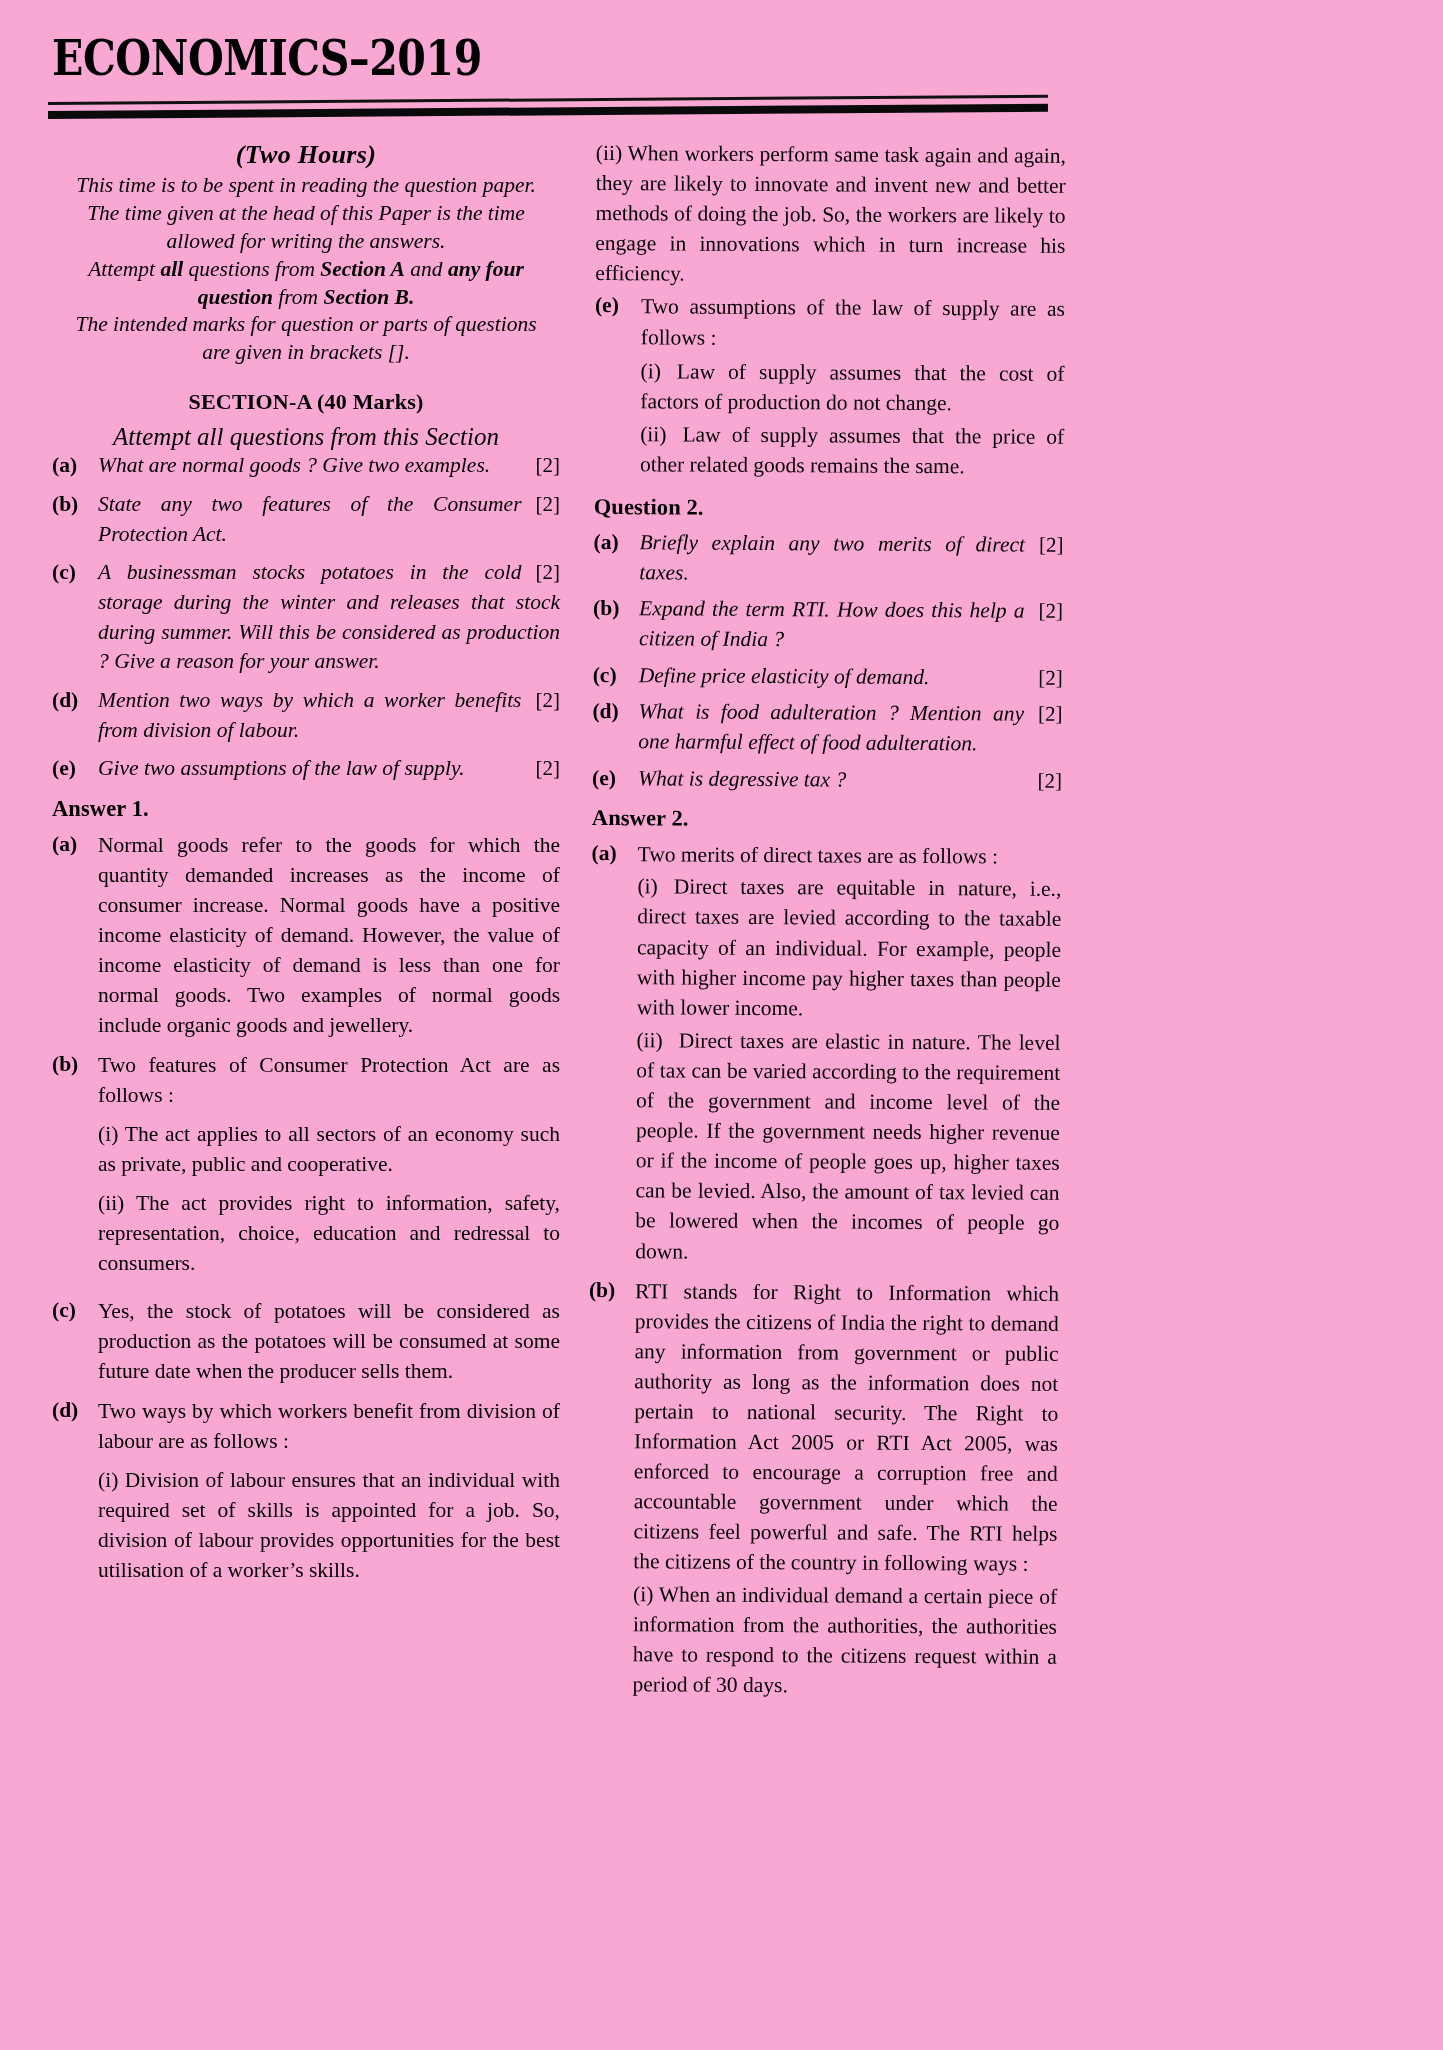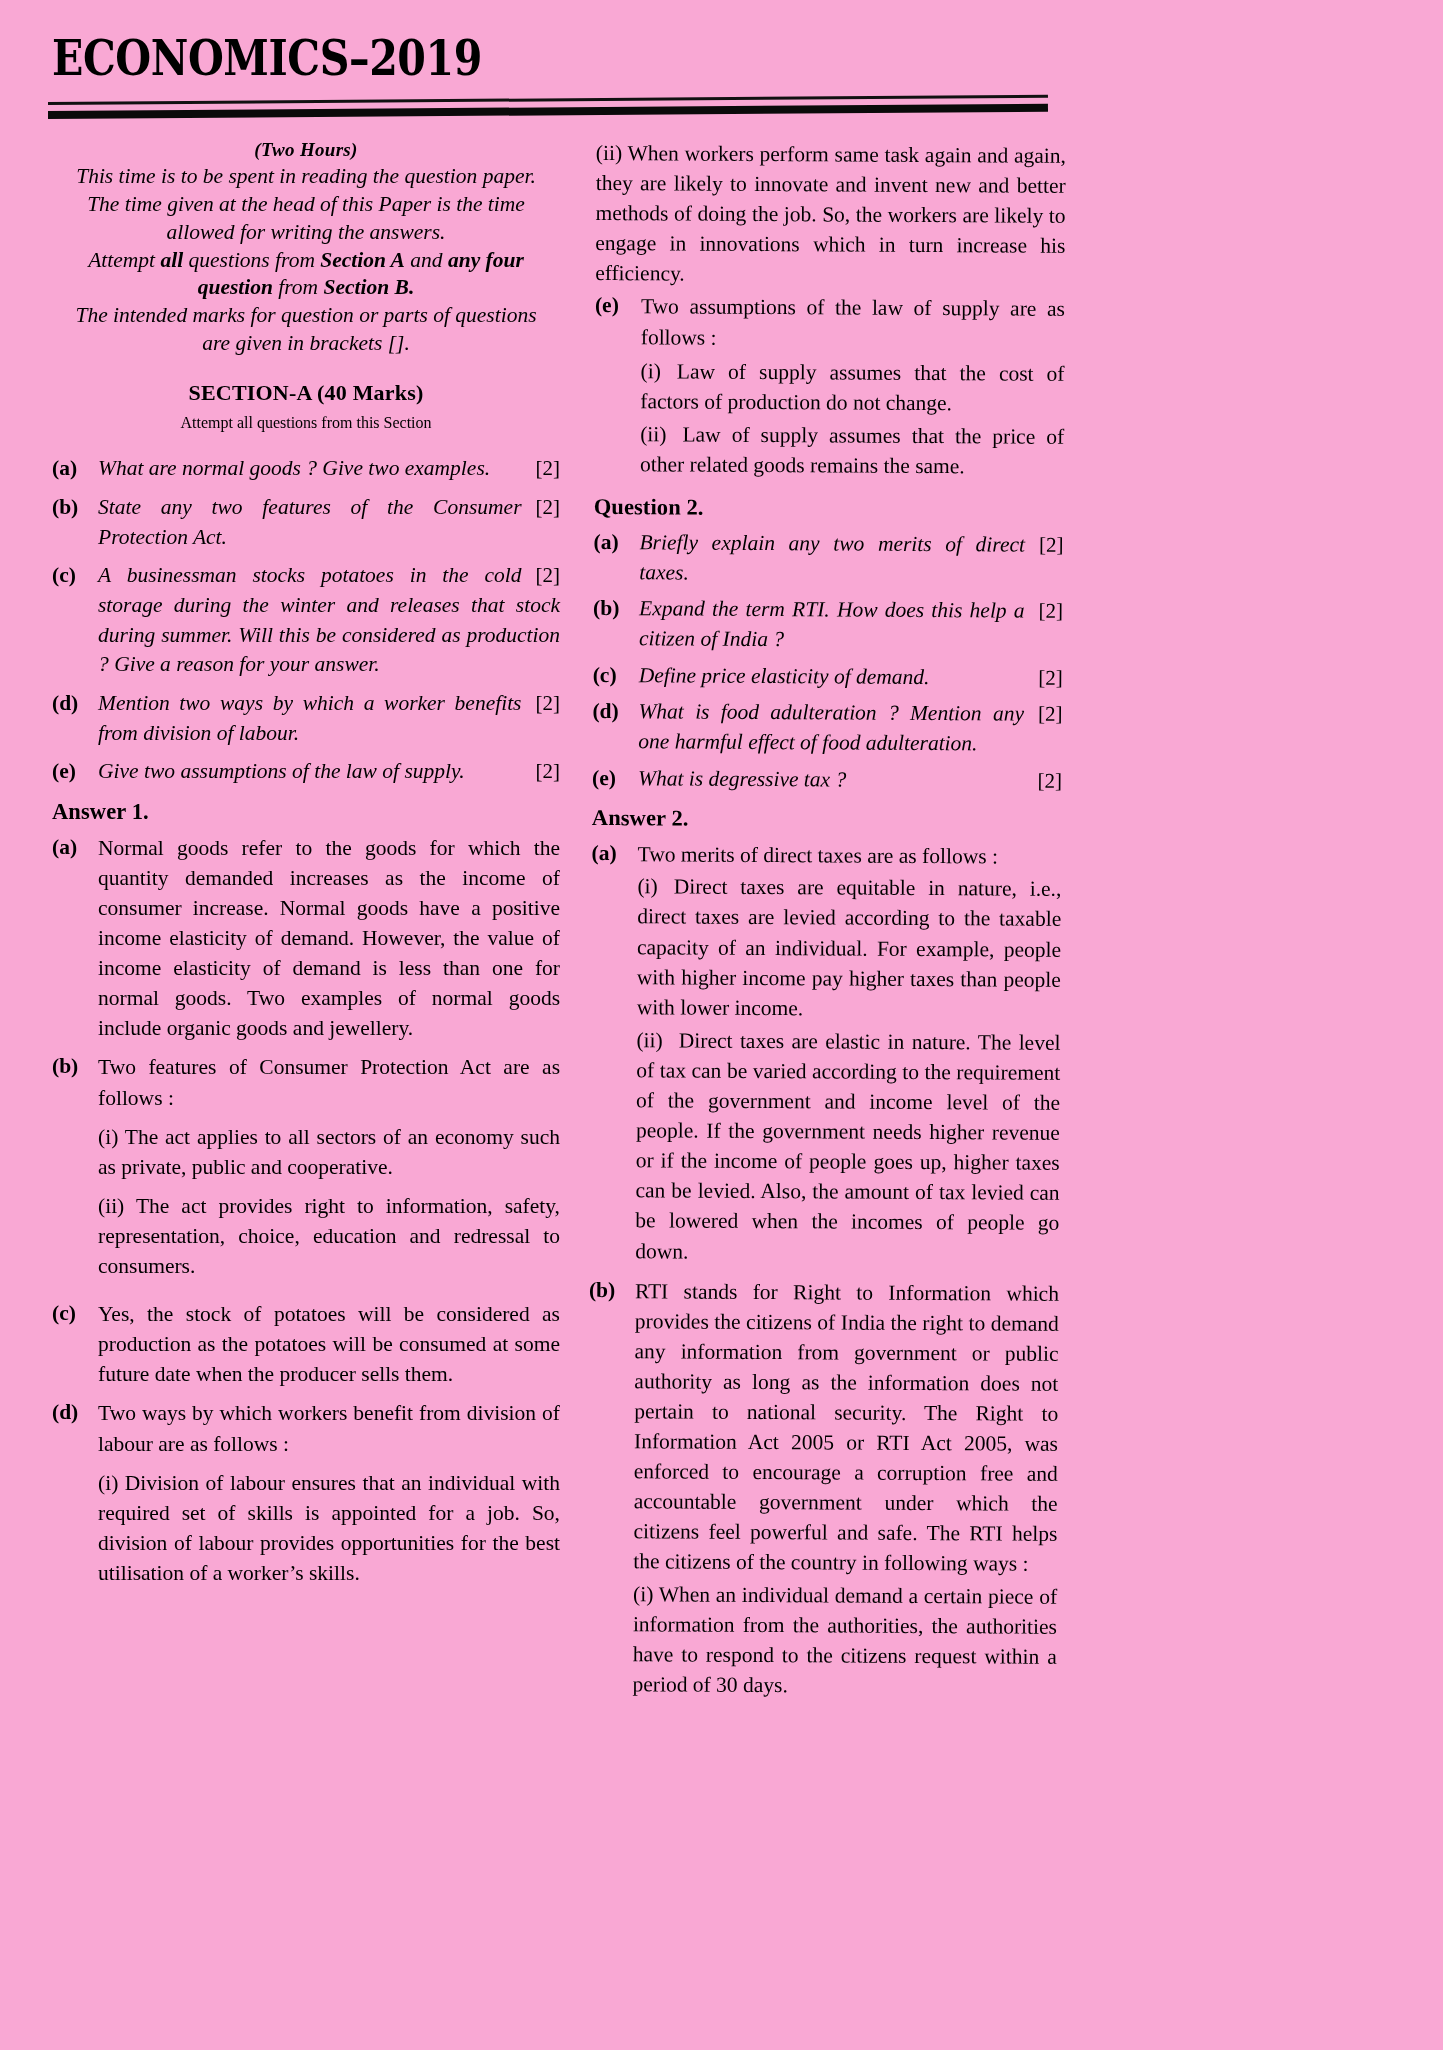--- a/index.html
+++ b/index.html
@@ -83,39 +83,39 @@
 
   
   .hdr {
     text-align: center;
     font-style: italic;
     font-size: 21.5px;
     line-height: 1.30;
   }
   .hdr .hours {
     font-weight: 700;
-    font-size: 19px;
+    font-size: 26px;
     letter-spacing: 0.3px;
   }
   .hdr .ln { display: block; }
   .hdr b { font-weight: 700; font-style: italic; }
 
   .section-head {
     text-align: center;
     font-weight: 700;
     font-style: normal;
     font-size: 22px;
     letter-spacing: 0.2px;
     margin-top: 22px;
     margin-bottom: 8px;
   }
   .section-sub {
     text-align: center;
-    font-size: 16px;
-    margin-bottom: 22px;
+    font-style: italic;
+    font-size: 25px;
   }
 
   
   .qhead {
     font-weight: 700;
     font-size: 22.5px;
     margin: 12px 0 8px 0;
     letter-spacing: 0.1px;
   }
 

